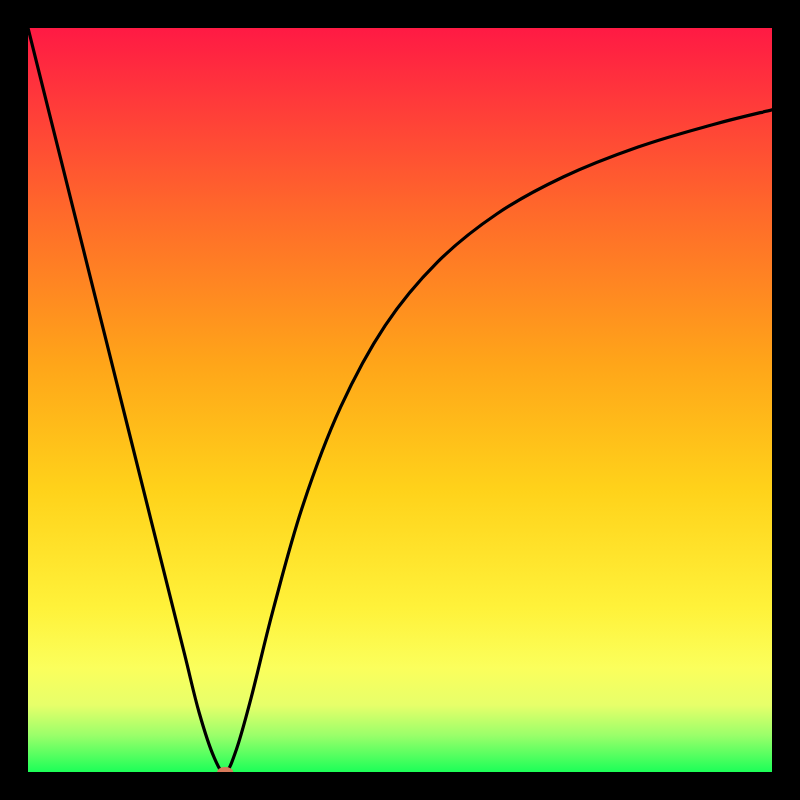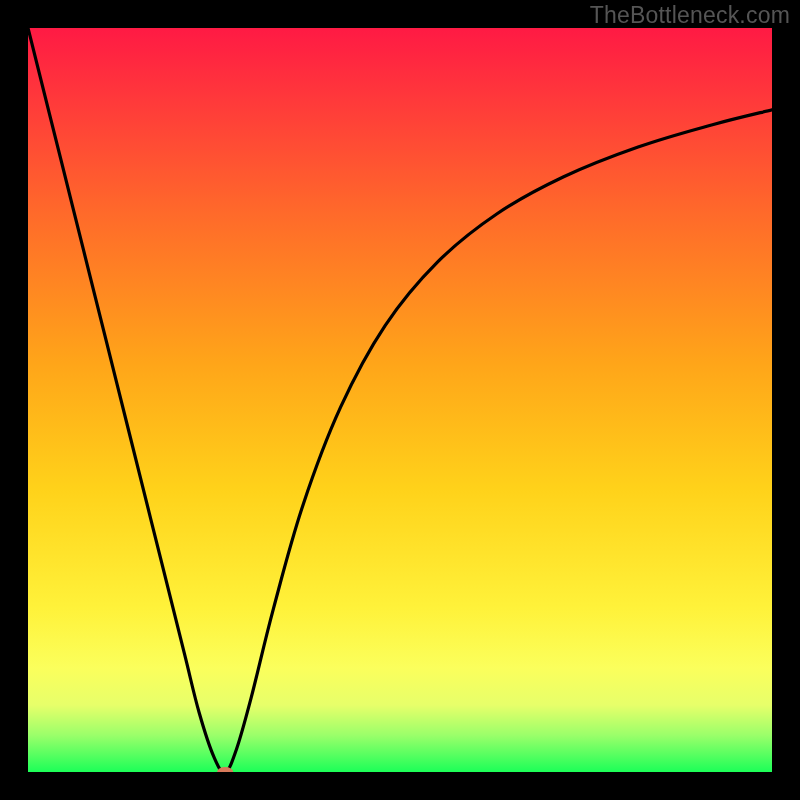--- a/index.html
+++ b/index.html
@@ -59,14 +59,13 @@
 
 <div class="frame">
   <div class="plot-area">
     <svg class="curve" width="744" height="744" viewBox="0 0 744 744">
       <g>
         <path id="curve-path" d="M 0.00 0.00 C 4.09 16.37, 14.14 56.54, 22.32 89.28 C 30.50 122.02, 36.46 145.82, 44.64 178.56 C 52.82 211.30, 58.78 235.10, 66.96 267.84 C 75.14 300.58, 81.10 324.38, 89.28 357.12 C 97.46 389.86, 103.42 413.66, 111.60 446.40 C 119.78 479.14, 125.74 502.94, 133.92 535.68 C 142.10 568.42, 149.42 597.68, 156.24 624.96 C 163.06 652.24, 165.66 665.38, 171.12 684.48 C 176.58 703.58, 181.23 718.21, 186.00 729.12 C 190.77 740.03, 193.07 745.36, 197.16 744.00 C 201.25 742.64, 203.55 735.32, 208.32 721.68 C 213.09 708.04, 216.38 695.52, 223.20 669.60 C 230.02 643.68, 235.97 615.78, 245.52 580.32 C 255.07 544.86, 263.00 512.99, 275.28 476.16 C 287.56 439.33, 297.48 412.18, 312.48 379.44 C 327.48 346.70, 339.39 324.20, 357.12 297.60 C 374.85 271.00, 388.74 254.82, 409.20 234.36 C 429.66 213.90, 445.53 201.69, 468.72 186.00 C 491.91 170.31, 509.76 161.08, 535.68 148.80 C 561.60 136.52, 582.80 128.59, 610.08 119.04 C 637.36 109.49, 659.93 103.54, 684.48 96.72 C 709.03 89.90, 733.09 84.57, 744.00 81.84" fill="none" stroke="#000" stroke-width="3.2" stroke-linecap="round" stroke-linejoin="round"></path>
         <ellipse id="marker" cx="197.16" cy="744.00" rx="8" ry="5" fill="#d77a5a"></ellipse>
       </g>
     </svg>
   </div>
-  <div class="watermark">TheBottleneck.com</div>
 </div>
 
 </body></html>

